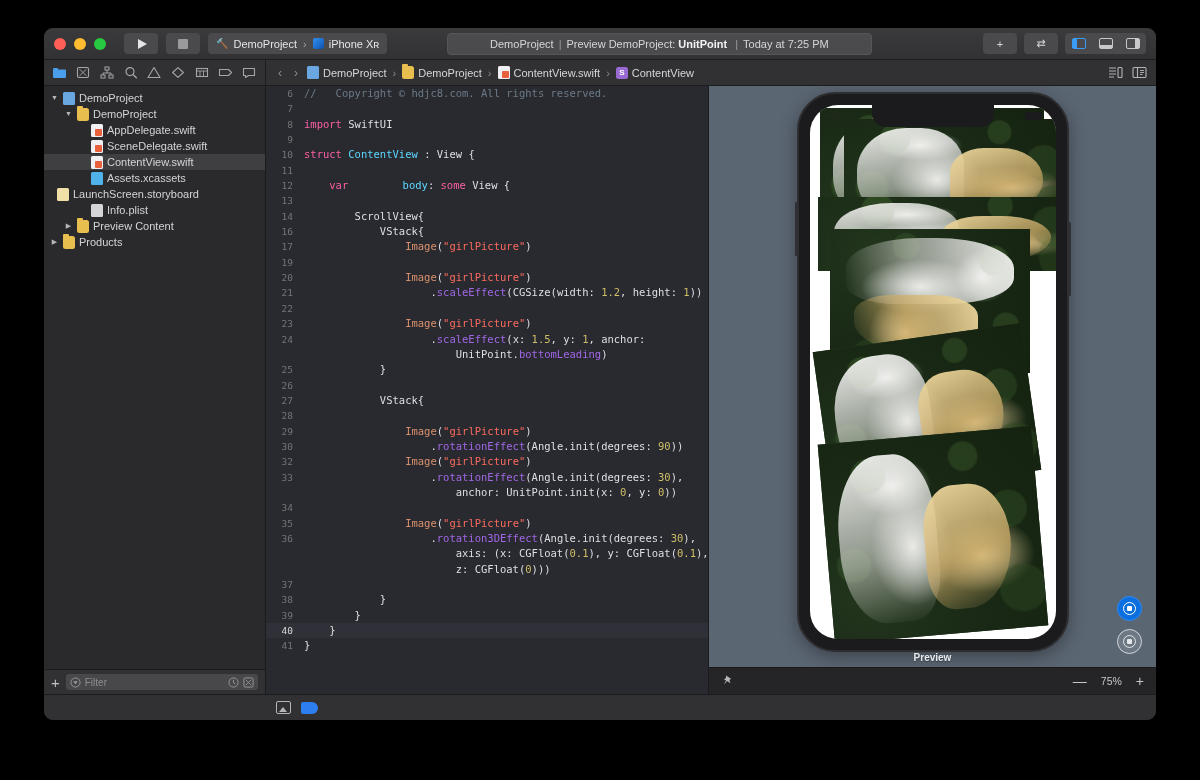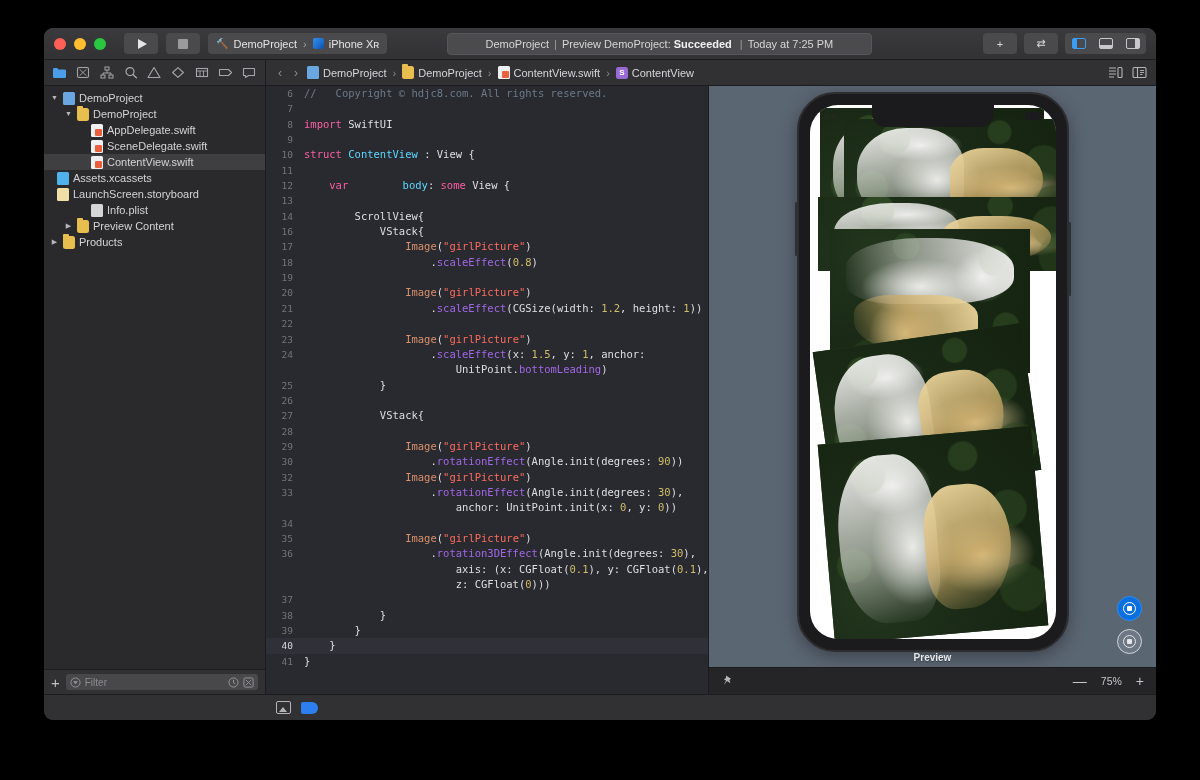--- a/index.html
+++ b/index.html
@@ -320,21 +320,21 @@
       <span>DemoProject</span>
       <span class="chev-sep">›</span>
       <span class="dev-icon"></span>
       <span>iPhone Xʀ</span>
     </div>
 
     <div id="status-box">
       <span>DemoProject</span>
       <span class="sep">|</span>
       <span>Preview DemoProject:</span>
-      <span class="bold">Succeeded</span>
+      <span class="bold">UnitPoint</span>
       <span class="sep">|</span>
       <span>Today at 7:25 PM</span>
     </div>
 
     <div class="tb-right">
       <div class="tbtn">
         <span>+</span>
       </div>
       <div class="tbtn">
         <span>⇄</span>
@@ -429,21 +429,21 @@
           <div class="row" style="padding-left: 34px;">
             <span class="tw empty">▶</span>
             <span class="ic swift"></span>
             <span>SceneDelegate.swift</span>
           </div>
           <div class="row selected" style="padding-left: 34px;">
             <span class="tw empty">▶</span>
             <span class="ic swift"></span>
             <span>ContentView.swift</span>
           </div>
-          <div class="row" style="">
+          <div class="row" style="padding-left: 34px;">
             <span class="tw empty">▶</span>
             <span class="ic folder-blue"></span>
             <span>Assets.xcassets</span>
           </div>
           <div class="row" style="">
             <span class="tw empty">▶</span>
             <span class="ic storyboard"></span>
             <span>LaunchScreen.storyboard</span>
           </div>
           <div class="row" style="padding-left: 34px;">
@@ -528,21 +528,20 @@
               <div class="cl"><span class="gut">7</span><span class="code"></span></div>
               <div class="cl"><span class="gut">8</span><span class="code"><span class="k">import</span><span class="pl"> SwiftUI</span></span></div>
               <div class="cl"><span class="gut">9</span><span class="code"></span></div>
               <div class="cl"><span class="gut">10</span><span class="code"><span class="k">struct</span><span class="pl"> </span><span class="ty">ContentView</span><span class="pl"> : View {</span></span></div>
               <div class="cl"><span class="gut">11</span><span class="code"></span></div>
               <div class="cl"><span class="gut">12</span><span class="code">    <span class="k">var</span><span class="pl"> </span><span class="prop">body</span><span class="pl">: </span><span class="k">some</span><span class="pl"> View {</span></span></div>
               <div class="cl"><span class="gut">13</span><span class="code"></span></div>
               <div class="cl"><span class="gut">14</span><span class="code">        <span class="pl">ScrollView{</span></span></div>
               <div class="cl"><span class="gut">16</span><span class="code">            <span class="pl">VStack{</span></span></div>
               <div class="cl"><span class="gut">17</span><span class="code">                <span class="cls">Image</span><span class="pl">(</span><span class="str">"girlPicture"</span><span class="pl">)</span></span></div>
-              <div class="cl"><span class="gut">18</span><span class="code">                    <span class="pl">.</span><span class="mth">scaleEffect</span><span class="pl">(</span><span class="num">0.8</span><span class="pl">)</span></span></div>
               <div class="cl"><span class="gut">19</span><span class="code"></span></div>
               <div class="cl"><span class="gut">20</span><span class="code">                <span class="cls">Image</span><span class="pl">(</span><span class="str">"girlPicture"</span><span class="pl">)</span></span></div>
               <div class="cl"><span class="gut">21</span><span class="code">                    <span class="pl">.</span><span class="mth">scaleEffect</span><span class="pl">(CGSize(width: </span><span class="num">1.2</span><span class="pl">, height: </span><span class="num">1</span><span class="pl">))</span></span></div>
               <div class="cl"><span class="gut">22</span><span class="code"></span></div>
               <div class="cl"><span class="gut">23</span><span class="code">                <span class="cls">Image</span><span class="pl">(</span><span class="str">"girlPicture"</span><span class="pl">)</span></span></div>
               <div class="cl"><span class="gut">24</span><span class="code">                    <span class="pl">.</span><span class="mth">scaleEffect</span><span class="pl">(x: </span><span class="num">1.5</span><span class="pl">, y: </span><span class="num">1</span><span class="pl">, anchor:</span></span></div>
               <div class="cl"><span class="gut"></span><span class="code">                        <span class="pl">UnitPoint.</span><span class="mth">bottomLeading</span><span class="pl">)</span></span></div>
               <div class="cl"><span class="gut">25</span><span class="code">            <span class="pl">}</span></span></div>
               <div class="cl"><span class="gut">26</span><span class="code"></span></div>
               <div class="cl"><span class="gut">27</span><span class="code">            <span class="pl">VStack{</span></span></div>

